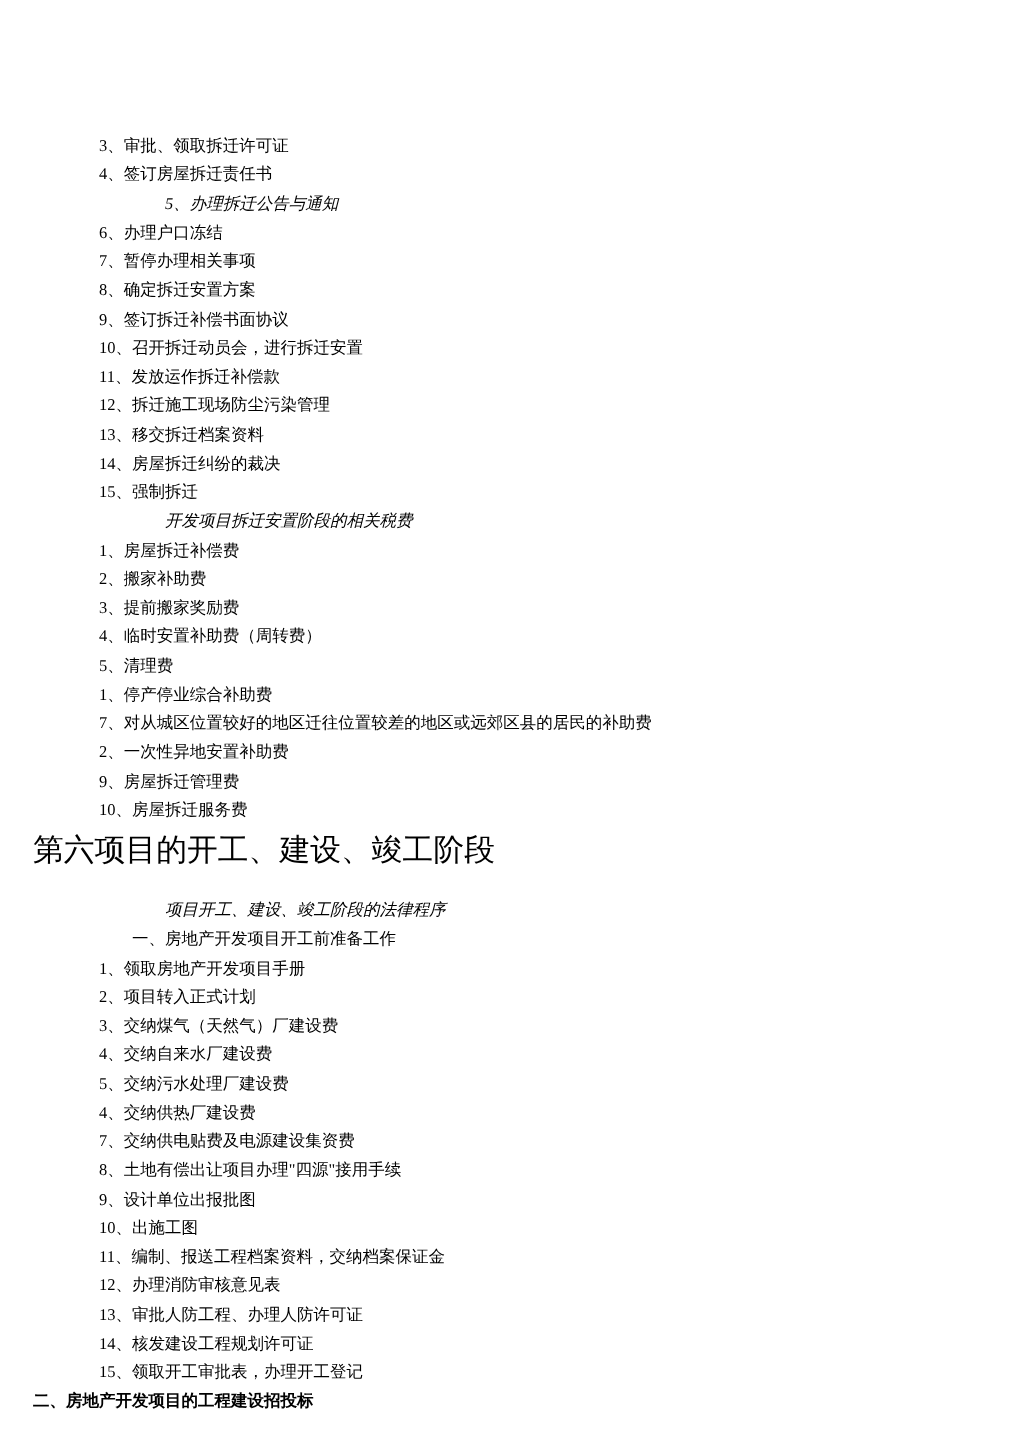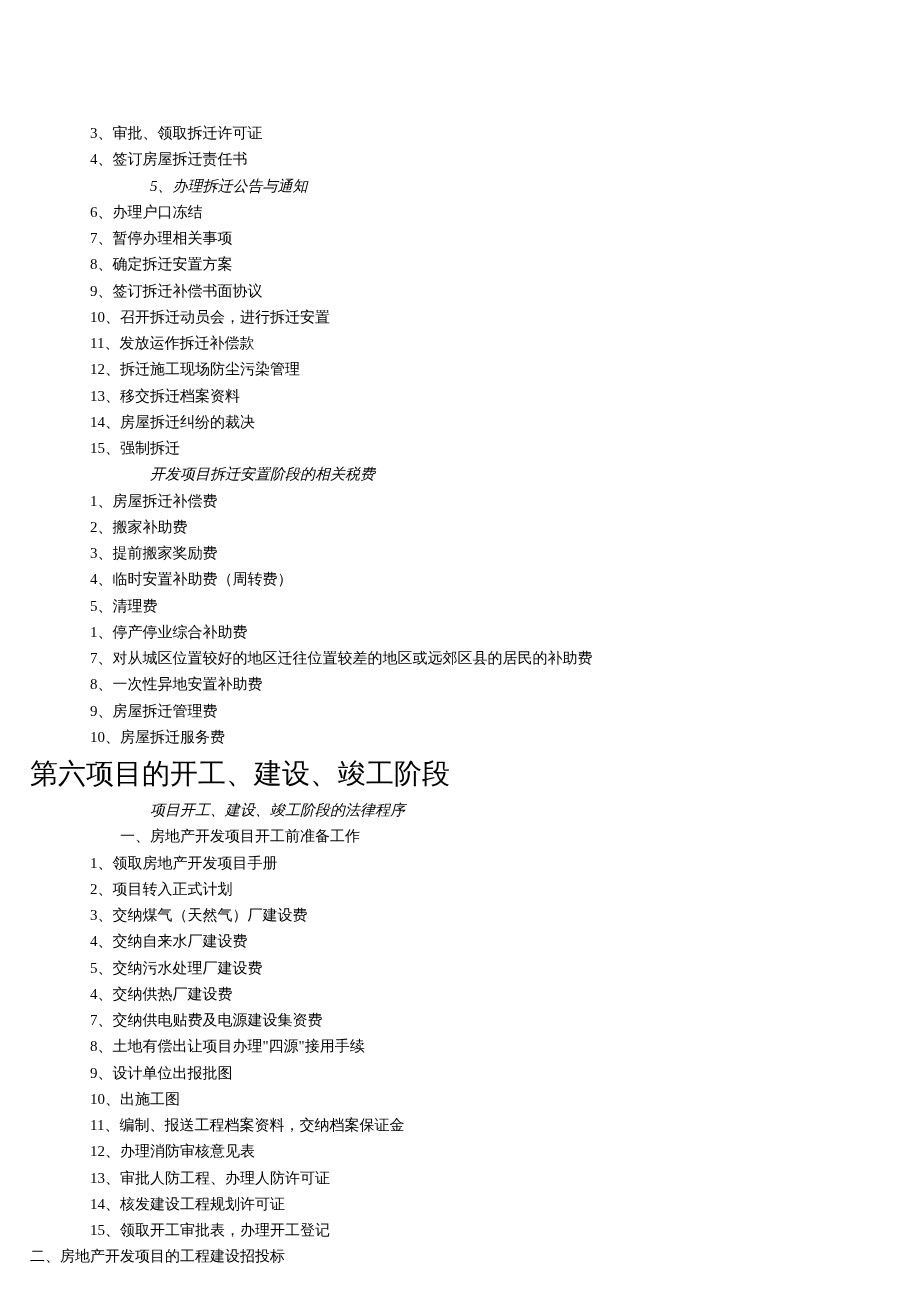--- a/index.html
+++ b/index.html
@@ -24,25 +24,26 @@
       font-style: italic;
     }
     .indent-3 {
       padding-left: 90px;
       font-family: Liberation Serif, serif;
     }
     .heading {
       font-size: 28px;
       padding-left: 0px;
       margin-top: 4px;
-      margin-bottom: 4px;
+      margin-bottom: 22px;
       line-height: 1.4;
     }
     .flush-left {
       padding-left: 0px;
+      font-weight: bold;
     }
   </style>
 </head>
 <body>
 
 <div class="indent-1">3、审批、领取拆迁许可证</div>
 <div class="indent-1">4、签订房屋拆迁责任书</div>
 <div class="indent-2">5、办理拆迁公告与通知</div>
 <div class="indent-1">6、办理户口冻结</div>
 <div class="indent-1">7、暂停办理相关事项</div>
@@ -56,21 +57,21 @@
 <div class="indent-1">15、强制拆迁</div>
 
 <div class="indent-2">开发项目拆迁安置阶段的相关税费</div>
 <div class="indent-1">1、房屋拆迁补偿费</div>
 <div class="indent-1">2、搬家补助费</div>
 <div class="indent-1">3、提前搬家奖励费</div>
 <div class="indent-1">4、临时安置补助费（周转费）</div>
 <div class="indent-1">5、清理费</div>
 <div class="indent-1">1、停产停业综合补助费</div>
 <div class="indent-1">7、对从城区位置较好的地区迁往位置较差的地区或远郊区县的居民的补助费</div>
-<div class="indent-1">8、一次性异地安置补助费</div>
+<div class="indent-1">2、一次性异地安置补助费</div>
 <div class="indent-1">9、房屋拆迁管理费</div>
 <div class="indent-1">10、房屋拆迁服务费</div>
 
 <div class="heading">第六项目的开工、建设、竣工阶段</div>
 
 <div class="indent-2">项目开工、建设、竣工阶段的法律程序</div>
 <div class="indent-3">一、房地产开发项目开工前准备工作</div>
 <div class="indent-1">1、领取房地产开发项目手册</div>
 <div class="indent-1">2、项目转入正式计划</div>
 <div class="indent-1">3、交纳煤气（天然气）厂建设费</div>

